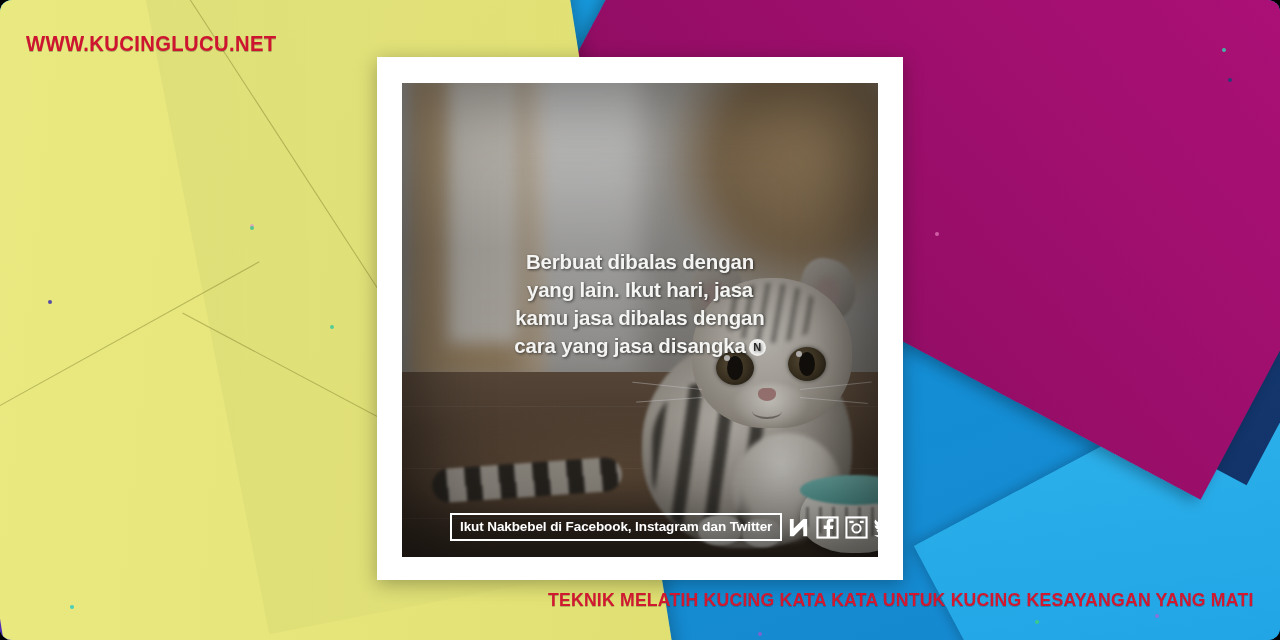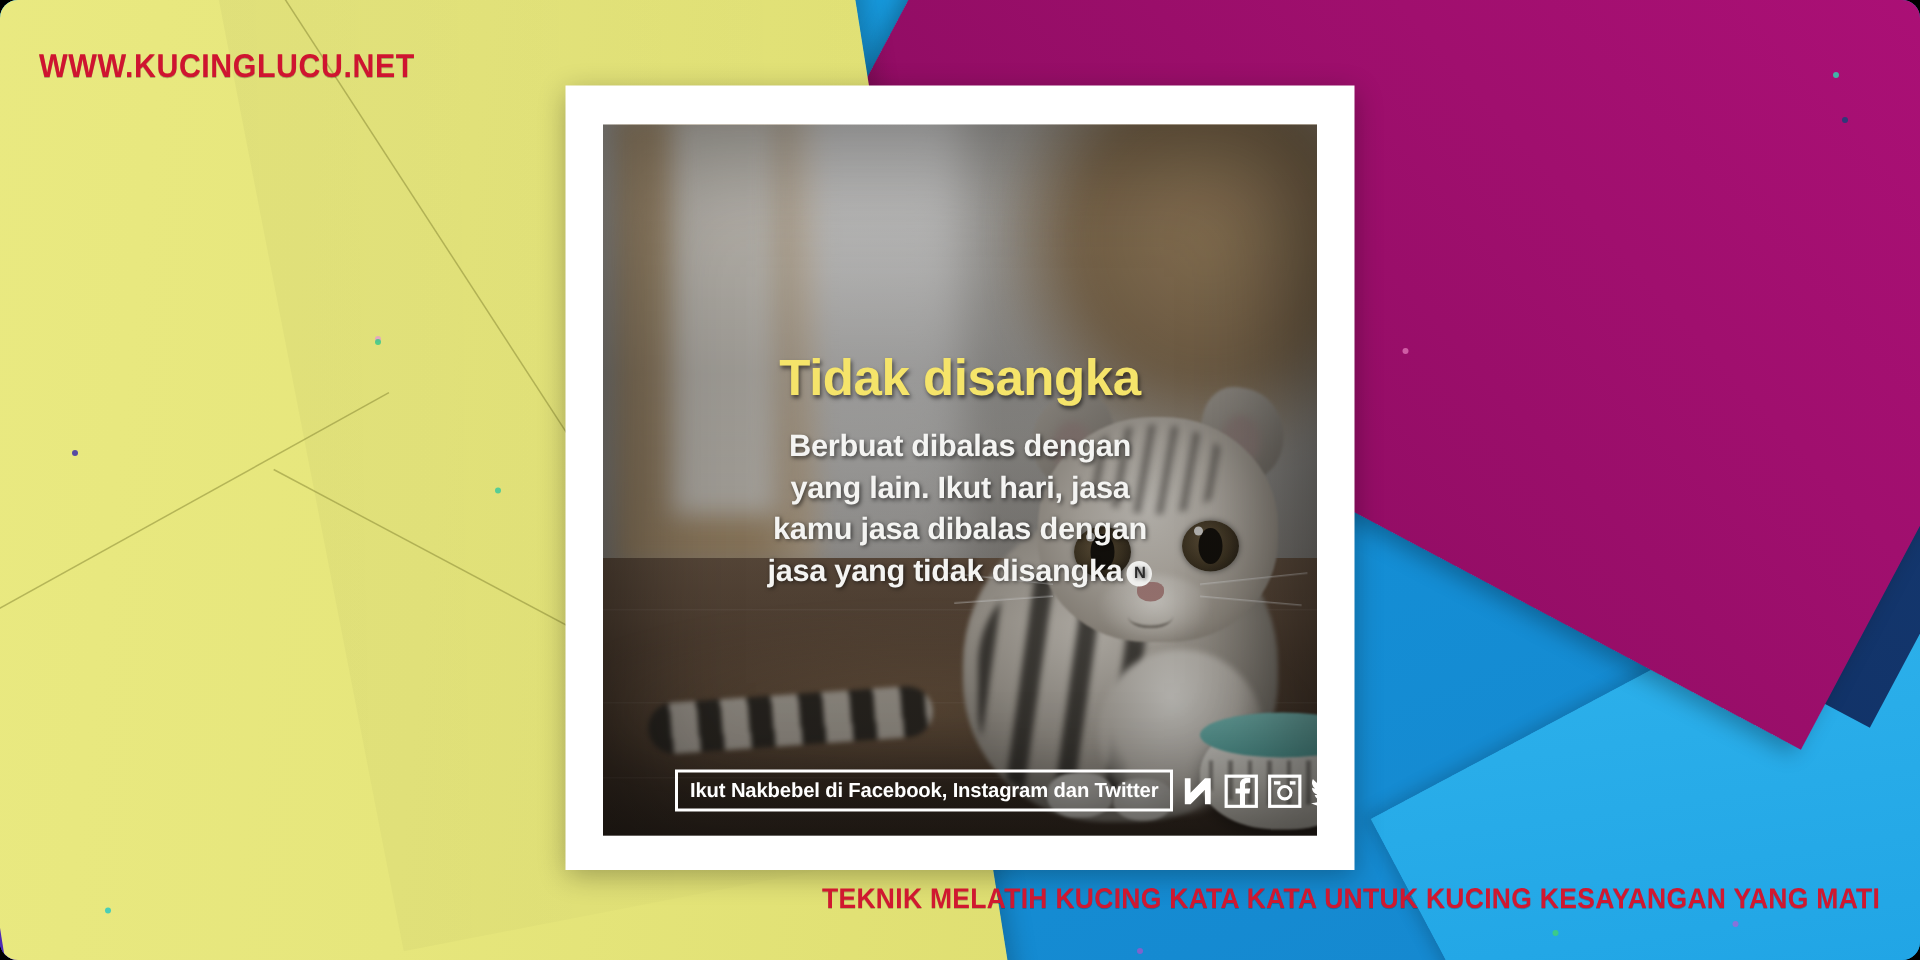--- a/index.html
+++ b/index.html
@@ -468,26 +468,25 @@
 
         <div class="cat bowl"></div>
         <div class="cat bowl-rim"></div>
         <div class="cat bowl-deco"></div>
 
         <div class="photo-dim"></div>
         <div class="photo-vignette"></div>
       </div>
 
       <div class="overlay-text">
-        <div class="headline">Tidak disangka</div>
         <div class="bodytext">
           <span class="line">Berbuat dibalas dengan</span>
           <span class="line">yang lain. Ikut hari, jasa</span>
           <span class="line">kamu jasa dibalas dengan</span>
-          <span class="line"><span>jasa yang tidak disangka</span><span class="brand-dot">N</span></span>
+          <span class="line"><span>cara yang jasa disangka</span><span class="brand-dot">N</span></span>
         </div>
       </div>
 
       <div class="social-bar">
         <div class="social-label">Ikut Nakbebel di Facebook, Instagram dan Twitter</div>
 
         <div class="social-icon">
           <svg width="23" height="23" viewBox="0 0 24 24" aria-hidden="true">
             <path d="M3 21 L3 3 L7 3 L7 13 L17 3 L21 3 L21 21 L17 21 L17 11 L7 21 Z" fill="#ffffff"></path>
           </svg>

